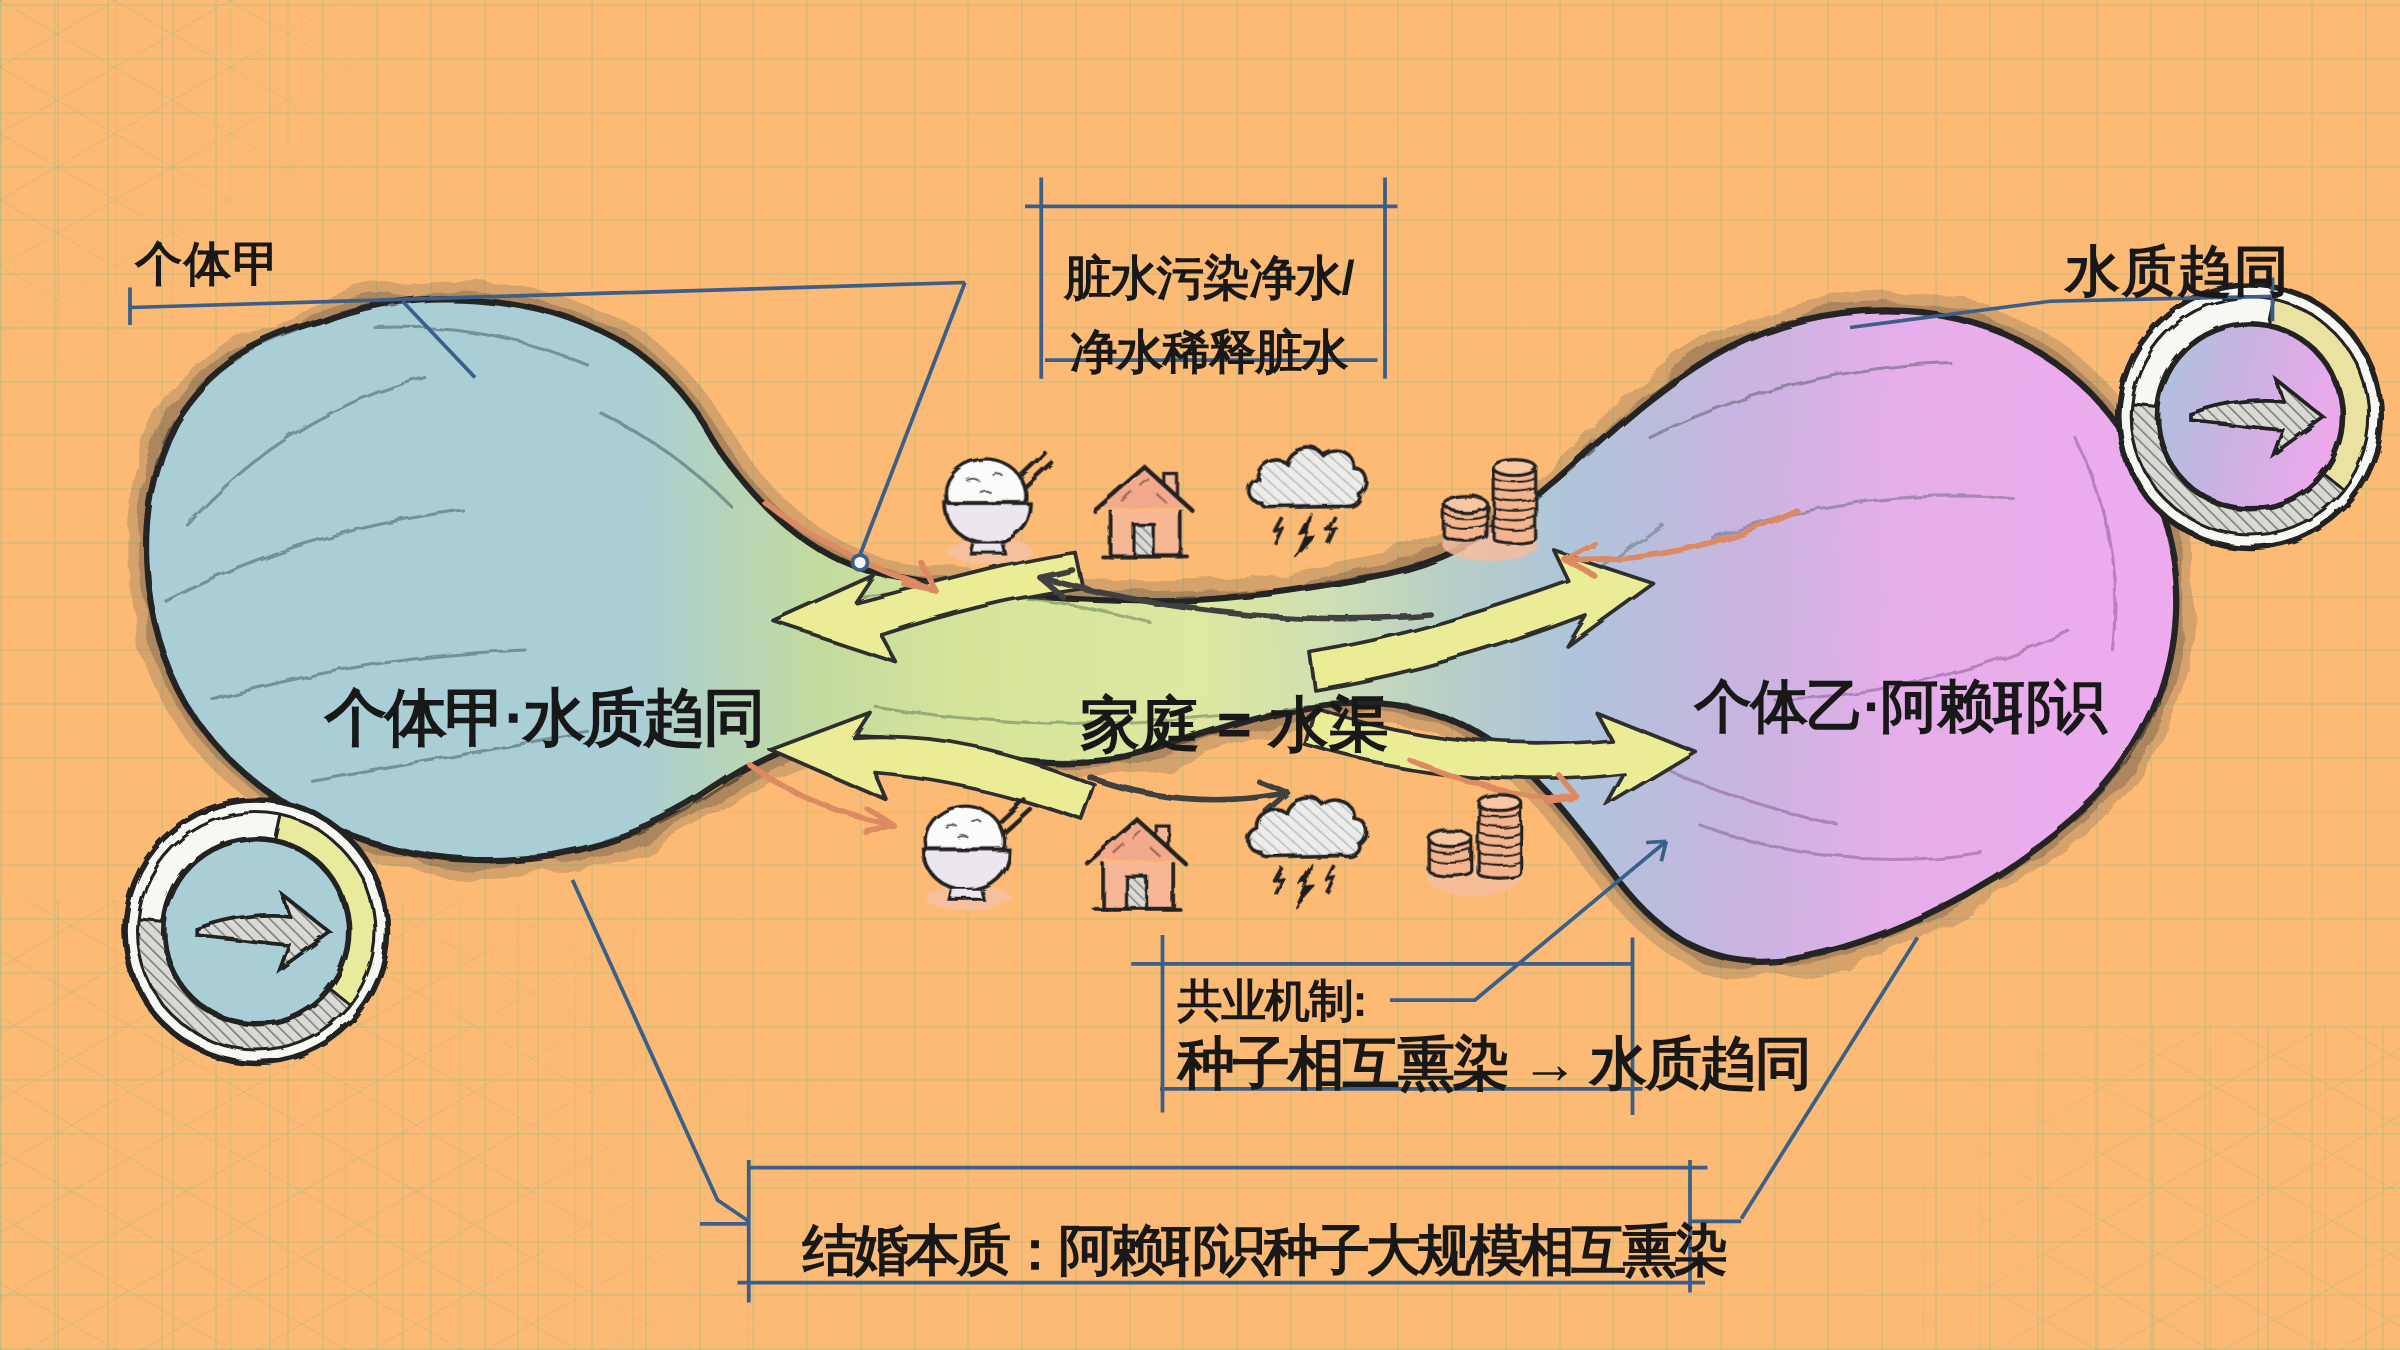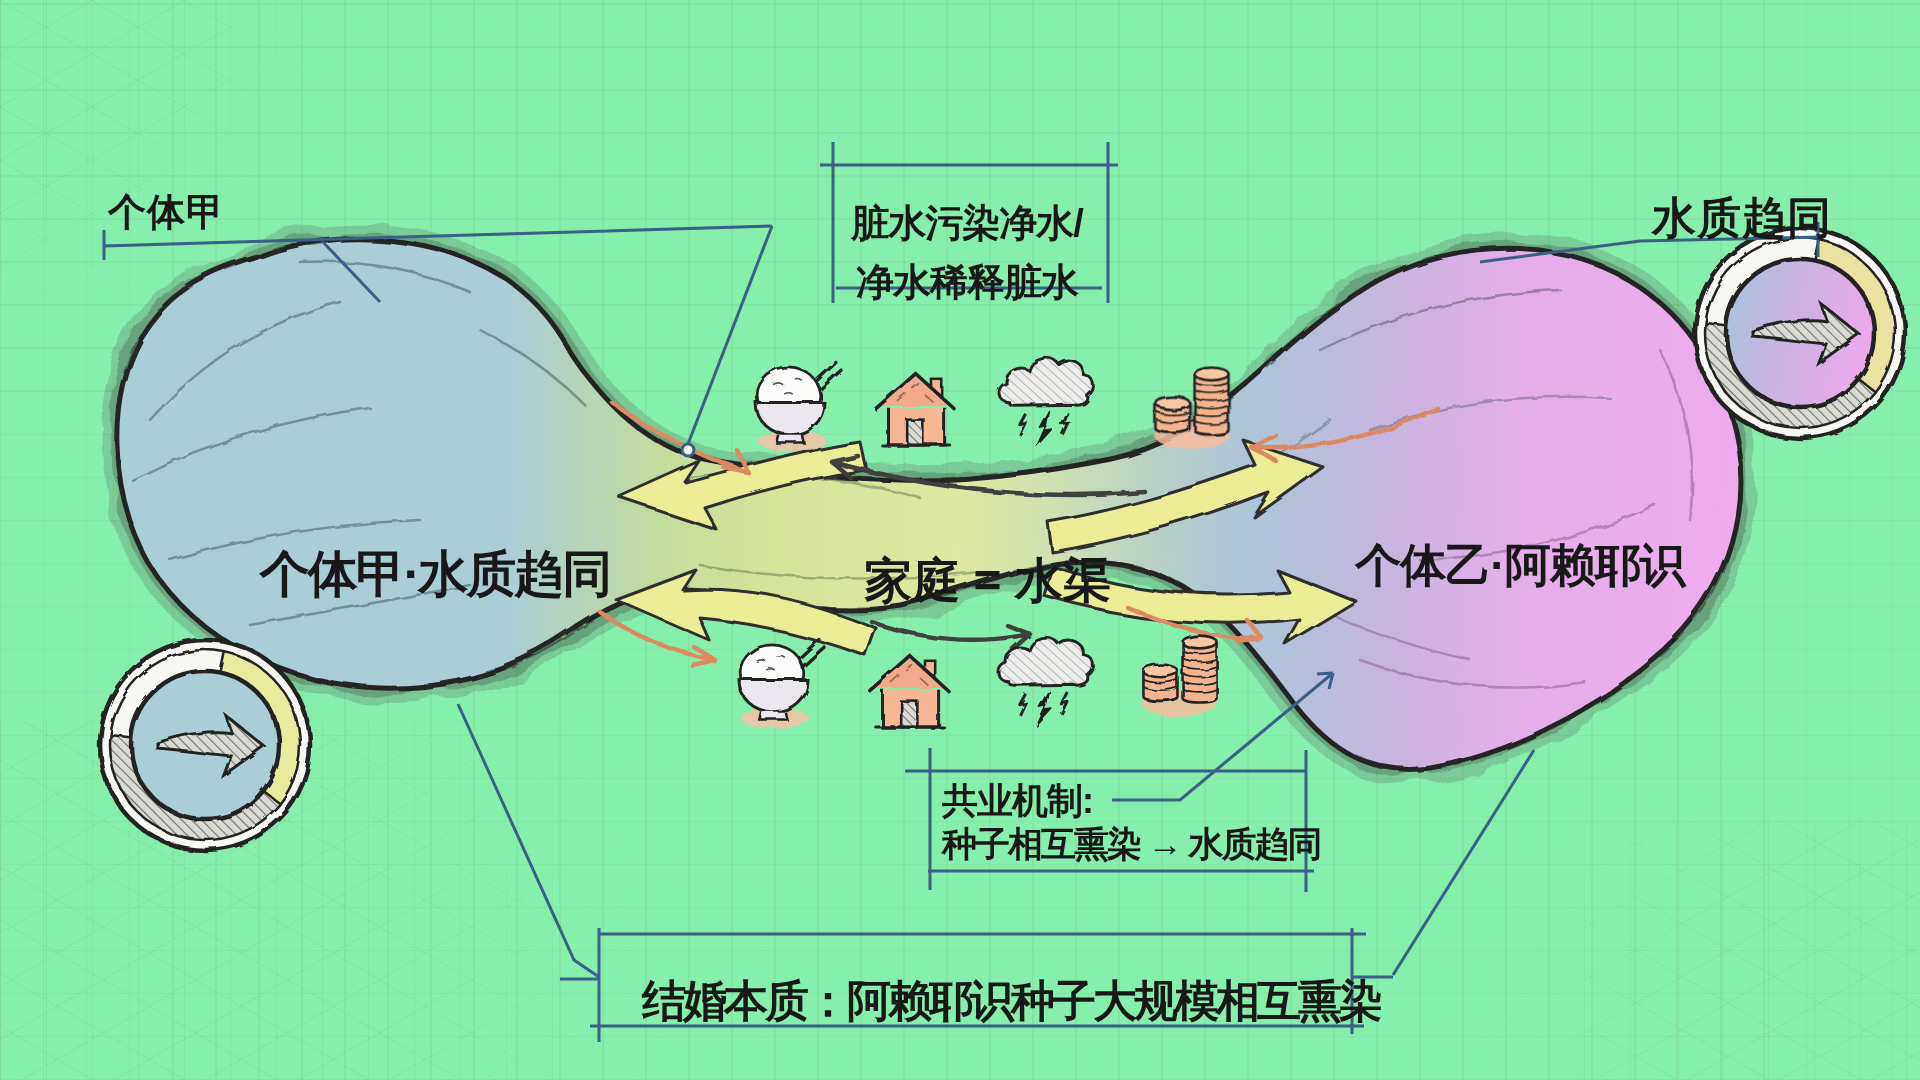--- a/index.html
+++ b/index.html
@@ -1,17 +1,17 @@
 <!DOCTYPE html>
 <html><head>
 <meta charset="utf-8">
 <style>
   html,body{margin:0;padding:0;background:#e8e8e8;}
   .stage{position:relative;width:1920px;height:1080px;overflow:hidden;
-         background:#86efac;font-family:"Liberation Sans","DejaVu Sans",sans-serif;}
+         background:#fdba74;font-family:"Liberation Sans","DejaVu Sans",sans-serif;}
   .grid-square{position:absolute;inset:0;
     background-image:
       repeating-linear-gradient(0deg, rgba(130,195,140,.26) 0 1.5px, transparent 1.5px 43px),
       repeating-linear-gradient(90deg, rgba(130,195,140,.26) 0 1.5px, transparent 1.5px 43px);}
   .iso{position:absolute;
     background-image:
       repeating-linear-gradient(90deg, rgba(120,190,128,.22) 0 1px, transparent 1px 46px),
       repeating-linear-gradient(30deg, rgba(120,190,128,.22) 0 1px, transparent 1px 46px),
       repeating-linear-gradient(150deg, rgba(120,190,128,.22) 0 1px, transparent 1px 46px);}
   .iso-bl{left:0;top:720px;width:820px;height:360px;
@@ -26,21 +26,21 @@
   svg.art{position:absolute;left:0;top:0;}
   .lbl{position:absolute;font-weight:bold;color:#181818;white-space:nowrap;line-height:1.2;}
   .ctr{text-align:center;margin-top:28px;}
   .lbl-a        {left:108px;top:190px;font-size:38px;letter-spacing:1px;}
   .topbox       {left:812px;top:166px;width:310px;font-size:38px;line-height:1.55;letter-spacing:-1px;}
   .wq           {left:1652px;top:192px;font-size:44px;letter-spacing:1px;}
   .blob-a-lbl   {left:205px;top:516px;width:460px;font-size:50px;letter-spacing:-2px;}
   .channel-lbl  {left:795px;top:524px;width:385px;font-size:48px;}
   .blob-b-lbl   {left:1285px;top:510px;width:470px;font-size:46px;letter-spacing:-1px;}
   .karma1       {left:942px;top:779px;font-size:36px;letter-spacing:-1px;}
-  .karma2       {left:942px;top:823px;font-size:35px;letter-spacing:-2px;}
+  .karma2       {left:942px;top:823px;font-size:46px;letter-spacing:-2px;}
   .marriage     {left:628px;top:947px;width:766px;font-size:44px;letter-spacing:-3px;}
 </style>
 </head>
 <body>
 
 <div class="stage">
   <div class="grid-square"></div>
   <div class="iso iso-bl"></div>
   <div class="iso iso-br"></div>
   <div class="iso iso-tl"></div>

